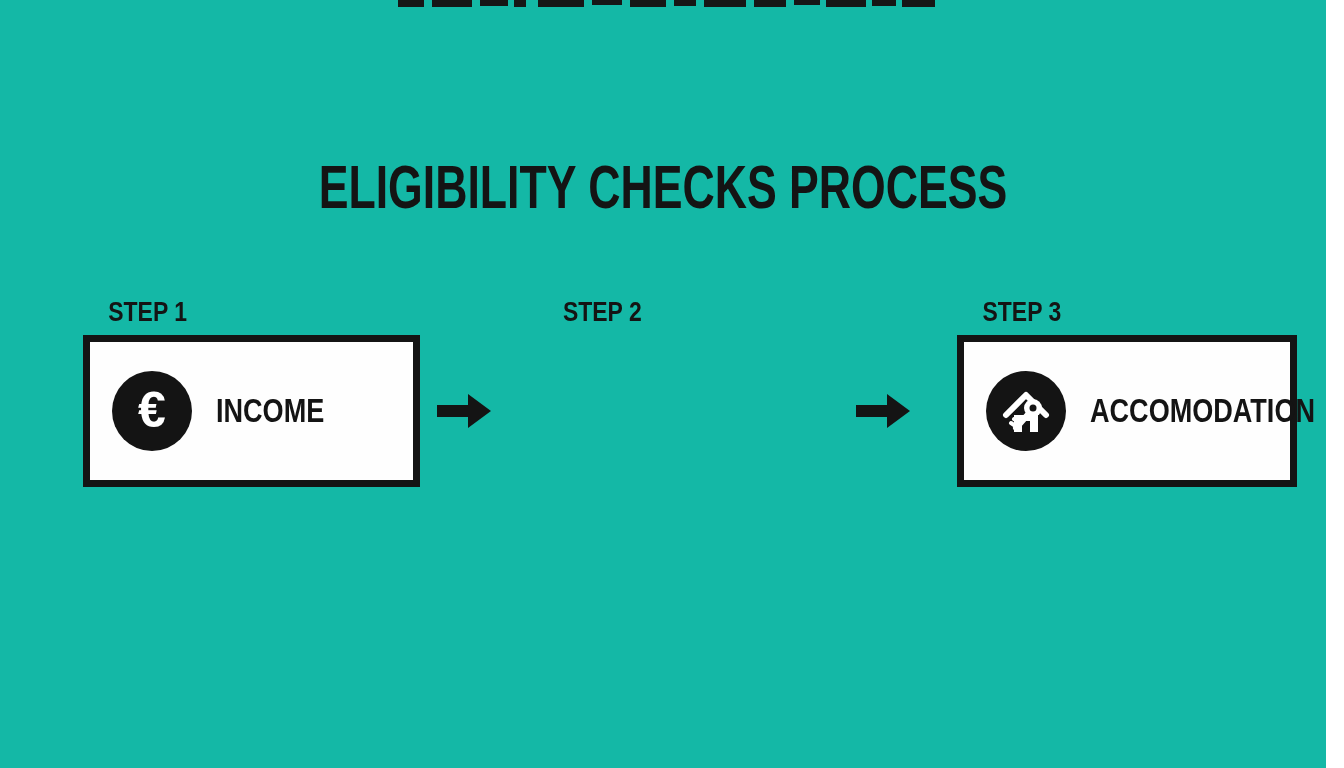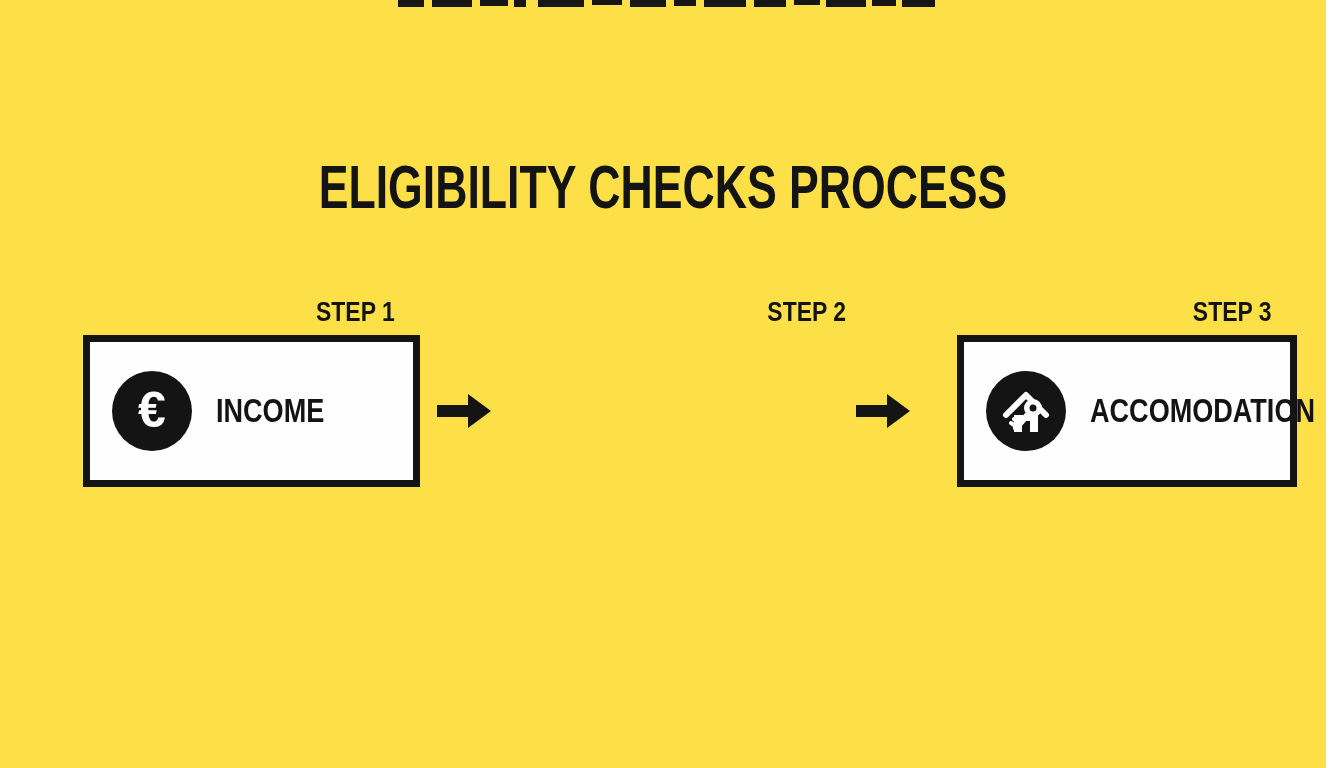--- a/index.html
+++ b/index.html
@@ -1,20 +1,20 @@
 <!DOCTYPE html>
 <html><head>
 <meta charset="utf-8">
 <style>
   html, body { margin: 0; padding: 0; }
   .canvas {
     position: relative;
     width: 1326px;
     height: 768px;
-    background: #fde047;
+    background: #14b8a6;
     overflow: hidden;
     font-family: "Liberation Sans", sans-serif;
     color: #141414;
   }
 
   
   .top-fragments { position: absolute; top: 0; left: 0; width: 100%; height: 8px; }
   .frag { position: absolute; top: 0; background: #161616; }
 
   
@@ -26,21 +26,21 @@
     text-align: center;
     font-size: 62px;
     line-height: 1;
     font-weight: bold;
     letter-spacing: 0;
     transform: scaleX(0.72);
     white-space: nowrap;
   }
 
   
-  .step { position: absolute; top: 297px; text-align: right; }
+  .step { position: absolute; top: 297px; text-align: left; }
   .step-1 { left: 83px;  width: 337px; }
   .step-2 { left: 510px; width: 333px; margin-left: 28px; }
   .step-3 { left: 923px; width: 340px; padding-left: 34px; }
 
   .step-label {
     display: block;
     height: 30px;
     margin-bottom: 8px;
     font-size: 27px;
     line-height: 30px;

